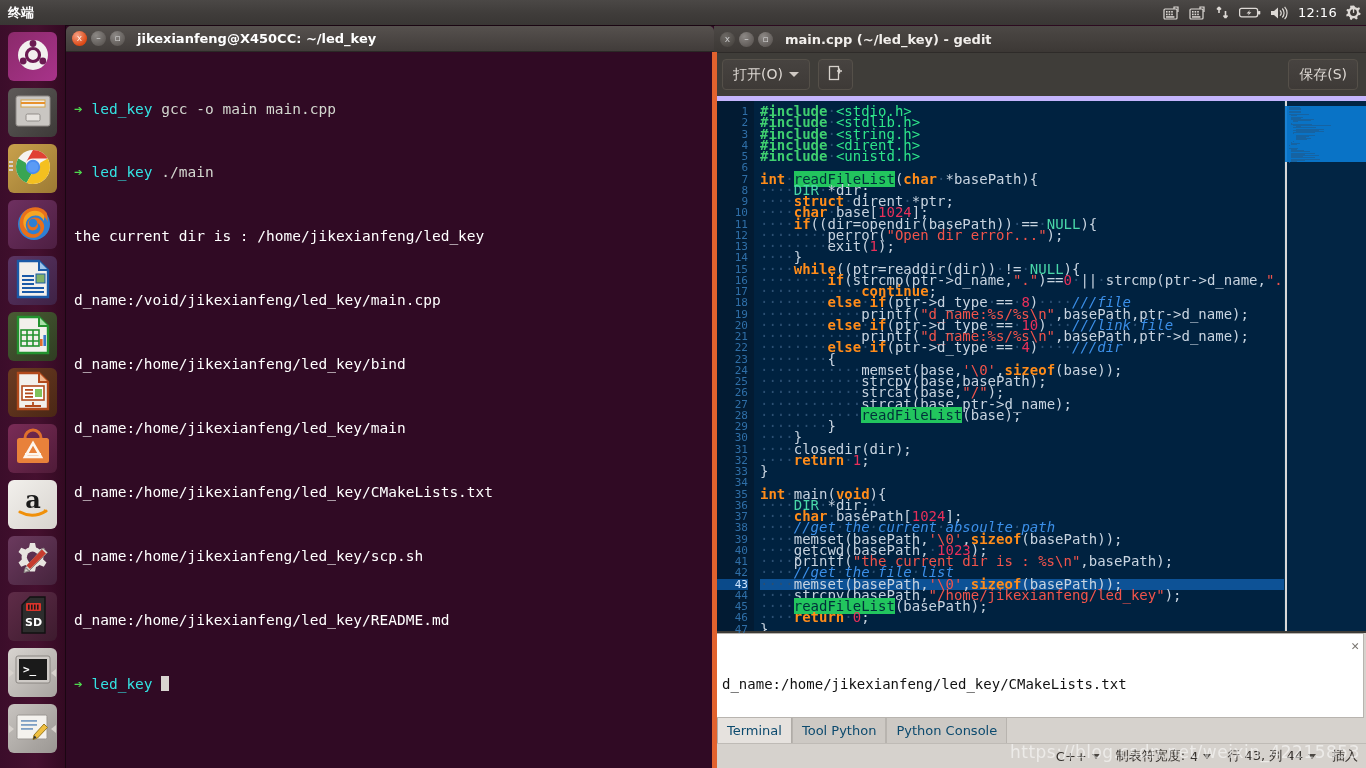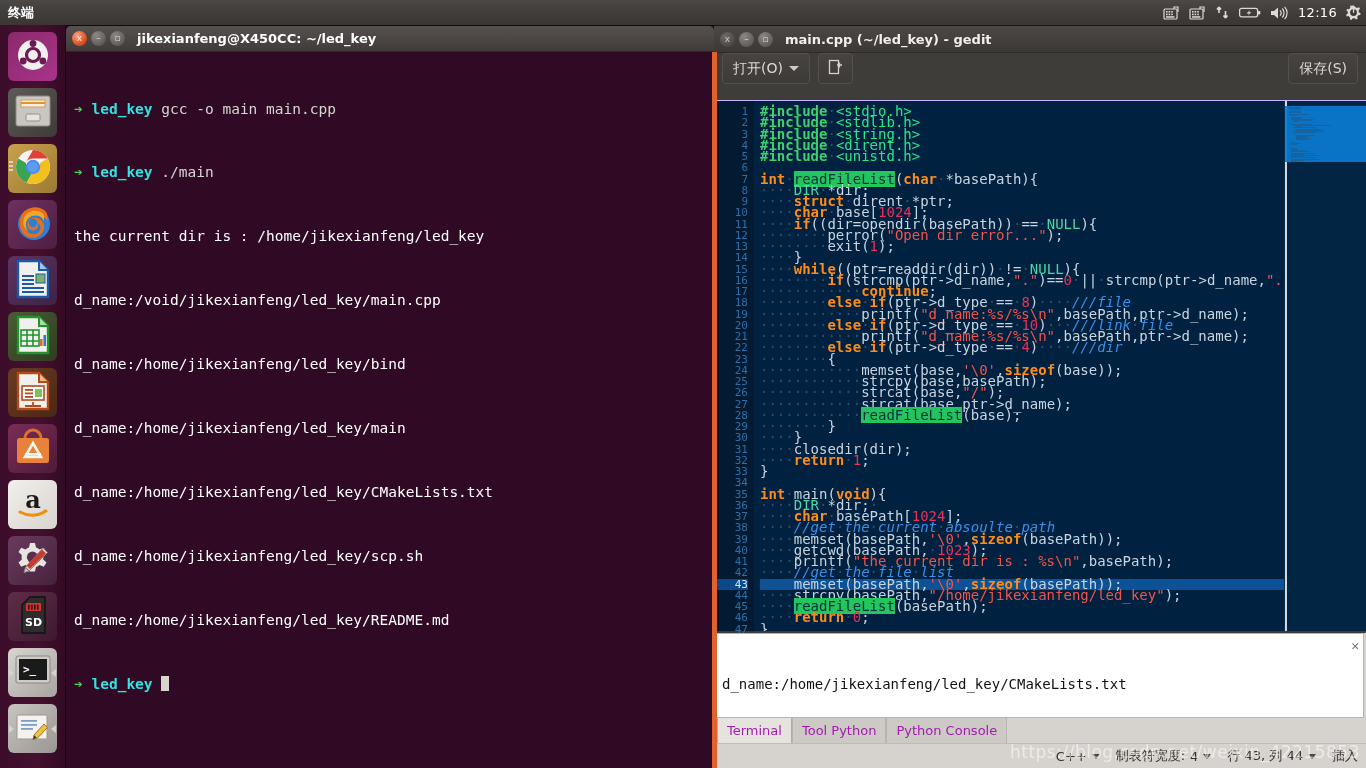--- a/index.html
+++ b/index.html
@@ -69,42 +69,42 @@
     margin-left: 12px; color: #ffffff; font-size: 13px; font-weight: bold;
     font-family: "DejaVu Sans", sans-serif;
     text-align: right;
   }
   #term-body {
     height: 716px; background: #300a24; padding: 4px 6px 0 8px; overflow: hidden;
     font-family: "DejaVu Sans Mono", monospace; font-size: 14.5px; line-height: 21.3px;
     color: #ffffff; white-space: pre;
   }
   .t-arrow { color: #4fd94f; font-weight: bold; }
-  .t-dir { color: #34e2e2; font-weight: bold; }
+  .t-dir { color: #34e2e2; font-weight: normal; }
   .t-cmd { color: #d3d7cf; }
   .t-out { color: #ffffff; }
   .t-cursor { display:inline-block; width:8px; height:15px; background:#d8d4d0; vertical-align:-2px; }
 
   
   #gedit-window {
     position: absolute; left: 714px; top: 26px; width: 652px; height: 742px;
     background: #3c3b37; z-index: 20;
   }
   #gedit-left-edge {
     position: absolute; left: -2px; top: 26px; width: 5px; height: 716px; background: #e2622e; z-index: 25;
   }
   #gedit-titlebar {
     height: 27px;
     background: linear-gradient(to bottom,#4c4845,#3c3835);
     display: flex; align-items: center; border-bottom: 1px solid #2e2b29;
   }
   #gedit-title { margin-left: 12px; color: #f2efec; font-size: 13px; font-weight: bold; }
   #gedit-toolbar {
-    height: 48px; background: #3f3d39; display: flex; align-items: flex-start;
-    padding: 0 8px; border-bottom: 1px solid #c4b5fd; position: relative;
+    height: 48px; background: #3f3d39; display: flex; align-items: center;
+    padding: 0 8px; border-bottom: 5px solid #c4b5fd; position: relative;
   }
   .tb-btn {
     height: 31px; border: 1px solid #555049; border-radius: 4px;
     background: linear-gradient(to bottom,#474340,#3e3a37);
     color: #ded9d4; font-size: 14px; display: flex; align-items: center;
     padding: 0 10px; gap: 6px;
   }
   .tb-caret { width:0;height:0;border-left:5px solid transparent;border-right:5px solid transparent;border-top:5px solid #cfc9c3; }
   #tb-save { position: absolute; right: 8px; }
   #gedit-edit-wrap { position: relative; height: 530px; background: #002240; display: flex; }
@@ -143,21 +143,21 @@
   
   #bottom-panel { height: 137px; background: #d6d2cd; position: relative; }
   #bp-output {
     margin: 2px 2px 0 2px; height: 85px; background: #ffffff; border: 1px solid #b8b4af;
     font-family: "DejaVu Sans Mono", monospace; font-size: 14px; line-height: 19px;
     color: #111; padding: 3px 5px; white-space: pre; overflow: hidden; position: relative;
   }
   #bp-close { position: absolute; right: 4px; top: 2px; color: #7a7671; font-size: 13px; }
   #bp-tabs { display: flex; align-items: flex-end; height: 25px; padding-left: 3px; gap: 0; }
   .bp-tab {
-    font-size: 13px; color: #a21caf; padding: 12px 9px 5px 9px;
+    font-size: 13px; color: #0c4a6e; padding: 12px 9px 5px 9px;
     border: 1px solid transparent; border-bottom: none;
   }
   .bp-tab.active { background: #e6e2de; border-color: #b0aca7; border-radius: 3px 3px 0 0; }
   .bp-tab.inact { background: #cdc9c4; border-color: #b8b4af; border-radius: 3px 3px 0 0; }
   #statusbar {
     height: 25px; display: flex; align-items: center; justify-content: flex-end;
     gap: 16px; padding-right: 8px; font-size: 13px; color: #35312d;
     border-top: 1px solid #bfbbb6; background: #d6d2cd; position: relative;
   }
   .sb-item { display: flex; align-items: center; gap: 5px; }

